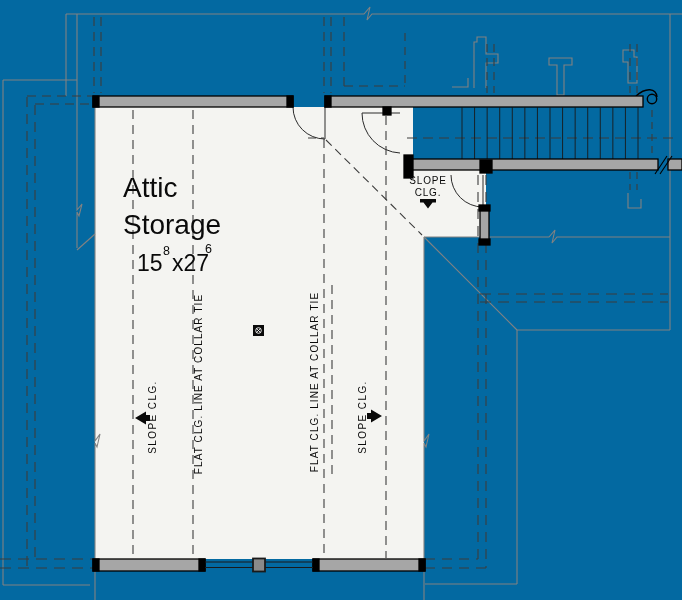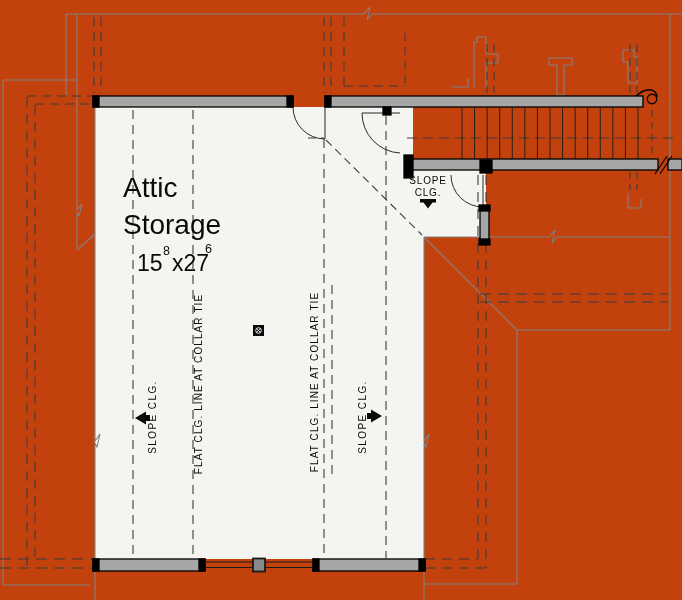--- a/index.html
+++ b/index.html
@@ -1,16 +1,16 @@
 <!DOCTYPE html>
 <html><head>
 <meta charset="utf-8">
 <style>
   html,body{margin:0;padding:0;background:#ffffff;}
-  .sheet{position:relative;width:682px;height:600px;background:#c2410c;overflow:hidden;
+  .sheet{position:relative;width:682px;height:600px;background:#0369a1;overflow:hidden;
          font-family:"Liberation Sans", sans-serif;}
   svg{display:block;}
   text{fill:#0a0a0a;}
   .title-txt{font-size:28px;}
   .dim-txt{font-size:23px;}
   .dim-sup{font-size:12.5px;}
   .small-lbl{font-size:10px;letter-spacing:0.8px;}
   .vert-lbl{font-size:10px;letter-spacing:1.4px;}
   .flat-lbl{font-size:10px;letter-spacing:1.1px;}
 </style>

